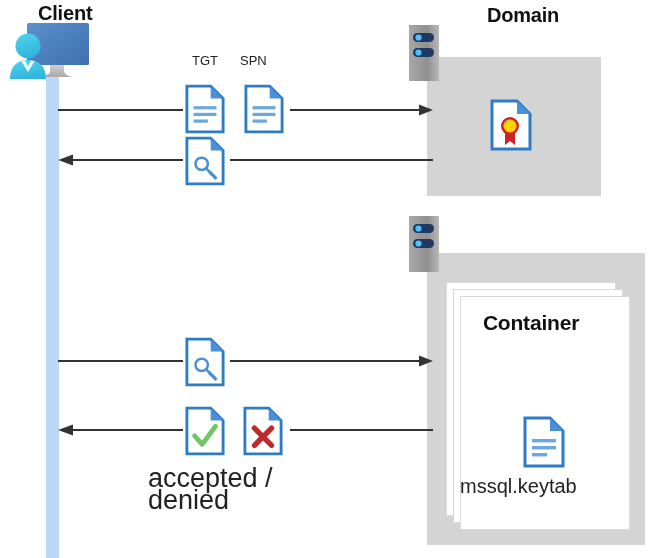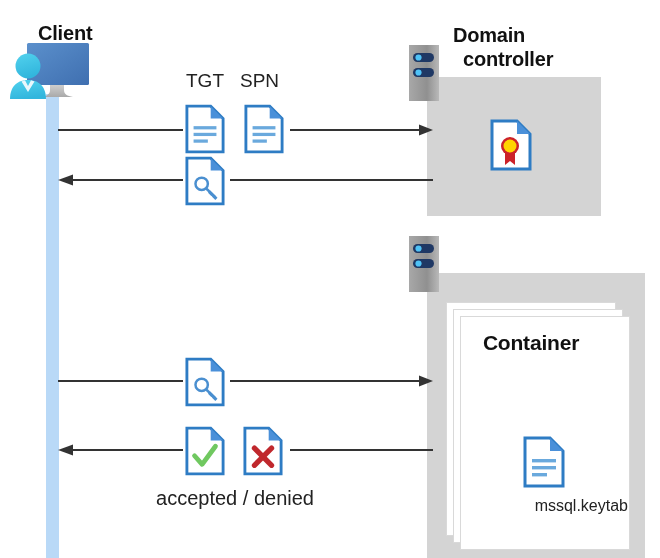--- a/index.html
+++ b/index.html
@@ -5,32 +5,32 @@
   html,body{margin:0;padding:0;}
   body{
     width:660px;height:558px;
     background:#ffffff;
     font-family:"Liberation Sans", sans-serif;
     color:#1a1a1a;
     overflow:hidden;
   }
   #stage{position:relative;width:660px;height:558px;}
 
-  .abs{position:absolute;margin-top:20px;}
+  .abs{position:absolute;}
 
   
   .title-bold{
     font-weight:bold;
     font-size:20px;
     color:#111111;
     letter-spacing:-0.2px;
     line-height:24px;
   }
   .label-plain{
-    font-size:19px;
+    font-size:13px;
     color:#222222;
     line-height:22px;
   }
 
   
   .gray-panel{
     background:#d4d4d4;
   }
   .card{
     background:#ffffff;
@@ -95,22 +95,21 @@
         </linearGradient>
       </defs>
       <rect x="0" y="0" width="30" height="56" fill="url(#srvGrad1)"></rect>
       <rect x="4" y="8" width="21" height="9" rx="4.5" fill="#1f3864"></rect>
       <circle cx="9.5" cy="12.5" r="3.1" fill="#4fc3f7"></circle>
       <rect x="4" y="23" width="21" height="9" rx="4.5" fill="#1f3864"></rect>
       <circle cx="9.5" cy="27.5" r="3.1" fill="#4fc3f7"></circle>
     </svg>
   </div>
 
-  <div class="abs title-bold" style="left:453px;top:3px;width:140px;">Domain</div>
-  <div class="abs title-bold" style="left:463px;top:27px;width:140px;">controller</div>
+  <div class="abs title-bold" style="left:487px;top:3px;width:140px;">Domain</div>
 
   <div class="abs" style="left:490px;top:99px;width:42px;height:52px;">
     <svg width="42" height="52" viewBox="0 0 42 52">
       <path d="M2 2 H27 L40 15 V50 H2 Z" fill="#ffffff" stroke="#2e7cc4" stroke-width="3"></path>
       <path d="M27 2 L40 15 H27 Z" fill="#4a90d9"></path>
 
       <path d="M15 30 l0 16 l5 -4 l5 4 l0 -16 z" fill="#cc2229"></path>
       <circle cx="20" cy="27" r="9" fill="#cc2229"></circle>
       <circle cx="20" cy="27" r="6.5" fill="#ffd400"></circle>
     </svg>
@@ -146,21 +145,21 @@
   <div class="abs" style="left:523px;top:416px;width:42px;height:52px;">
     <svg width="42" height="52" viewBox="0 0 42 52">
       <path d="M2 2 H27 L40 15 V50 H2 Z" fill="#ffffff" stroke="#2e7cc4" stroke-width="3"></path>
       <path d="M27 2 L40 15 H27 Z" fill="#4a90d9"></path>
       <rect x="9" y="23" width="24" height="3.4" fill="#6aa9dd"></rect>
       <rect x="9" y="30" width="24" height="3.4" fill="#6aa9dd"></rect>
       <rect x="9" y="37" width="15" height="3.4" fill="#6aa9dd"></rect>
     </svg>
   </div>
 
-  <div class="abs label-plain" style="left:460px;top:475px;width:168px;text-align:right;font-size:16px;">mssql.keytab</div>
+  <div class="abs label-plain" style="left:460px;top:475px;width:168px;text-align:left;font-size:20px;">mssql.keytab</div>
 
   <div class="abs" style="left:58px;top:102px;width:375px;height:16px;">
     <svg width="375" height="16" viewBox="0 0 375 16">
       <line x1="0" y1="8" x2="125" y2="8" stroke="#333333" stroke-width="2"></line>
       <line x1="232" y1="8" x2="364" y2="8" stroke="#333333" stroke-width="2"></line>
       <path d="M375 8 L361 2.5 L361 13.5 Z" fill="#333333"></path>
     </svg>
   </div>
 
   <div class="abs label-plain" style="left:182px;top:50px;width:46px;text-align:center;">TGT</div>
@@ -248,15 +247,15 @@
     <svg width="40" height="50" viewBox="0 0 42 52">
       <path d="M2 2 H27 L40 15 V50 H2 Z" fill="#ffffff" stroke="#2e7cc4" stroke-width="3"></path>
       <path d="M27 2 L40 15 H27 Z" fill="#4a90d9"></path>
       <g stroke="#c0282d" stroke-width="5.5" stroke-linecap="round">
         <line x1="12" y1="23" x2="30" y2="41"></line>
         <line x1="30" y1="23" x2="12" y2="41"></line>
       </g>
     </svg>
   </div>
 
-  <div class="abs label-plain" style="left:130px;top:467px;width:210px;text-align:center;font-size:20px;">accepted / denied</div>
+  <div class="abs label-plain" style="left:148px;top:467px;width:210px;font-size:27px;">accepted / denied</div>
 
 </div>
 
 </body></html>

